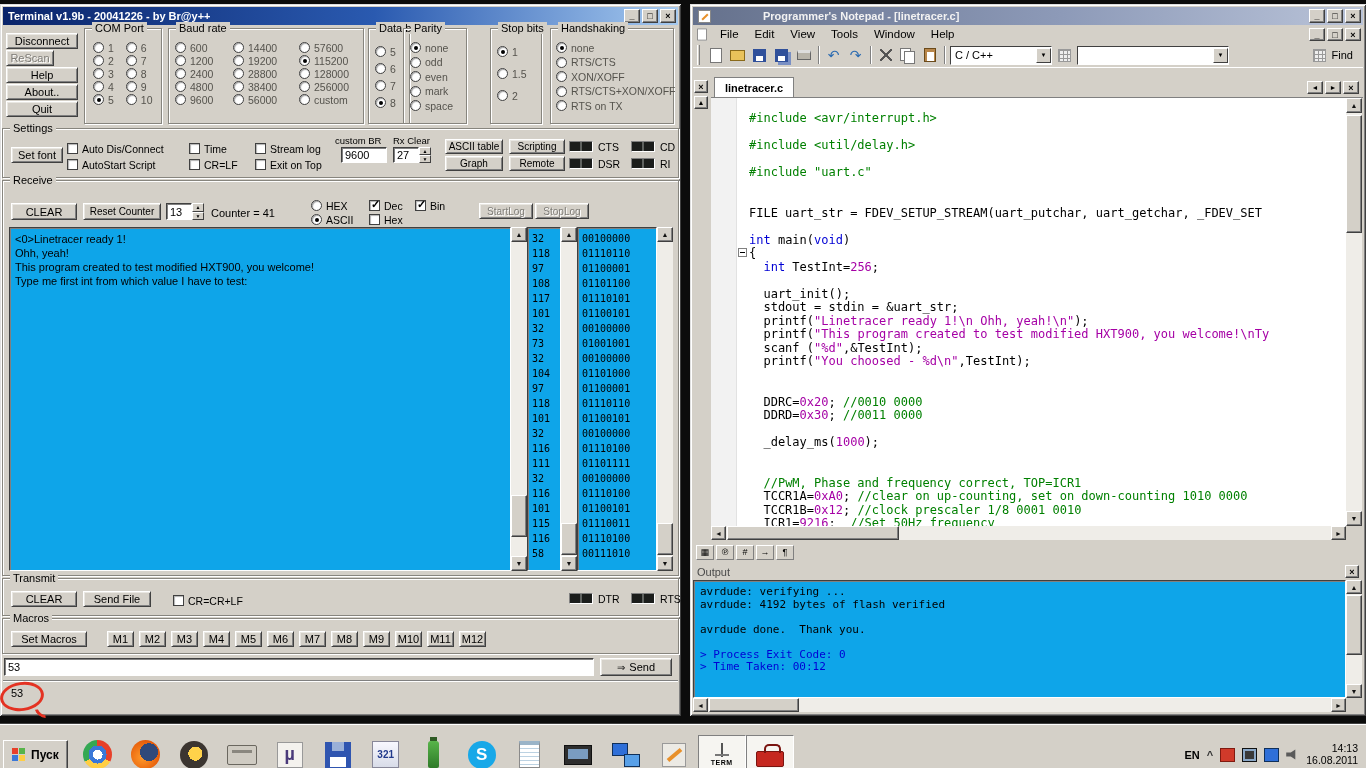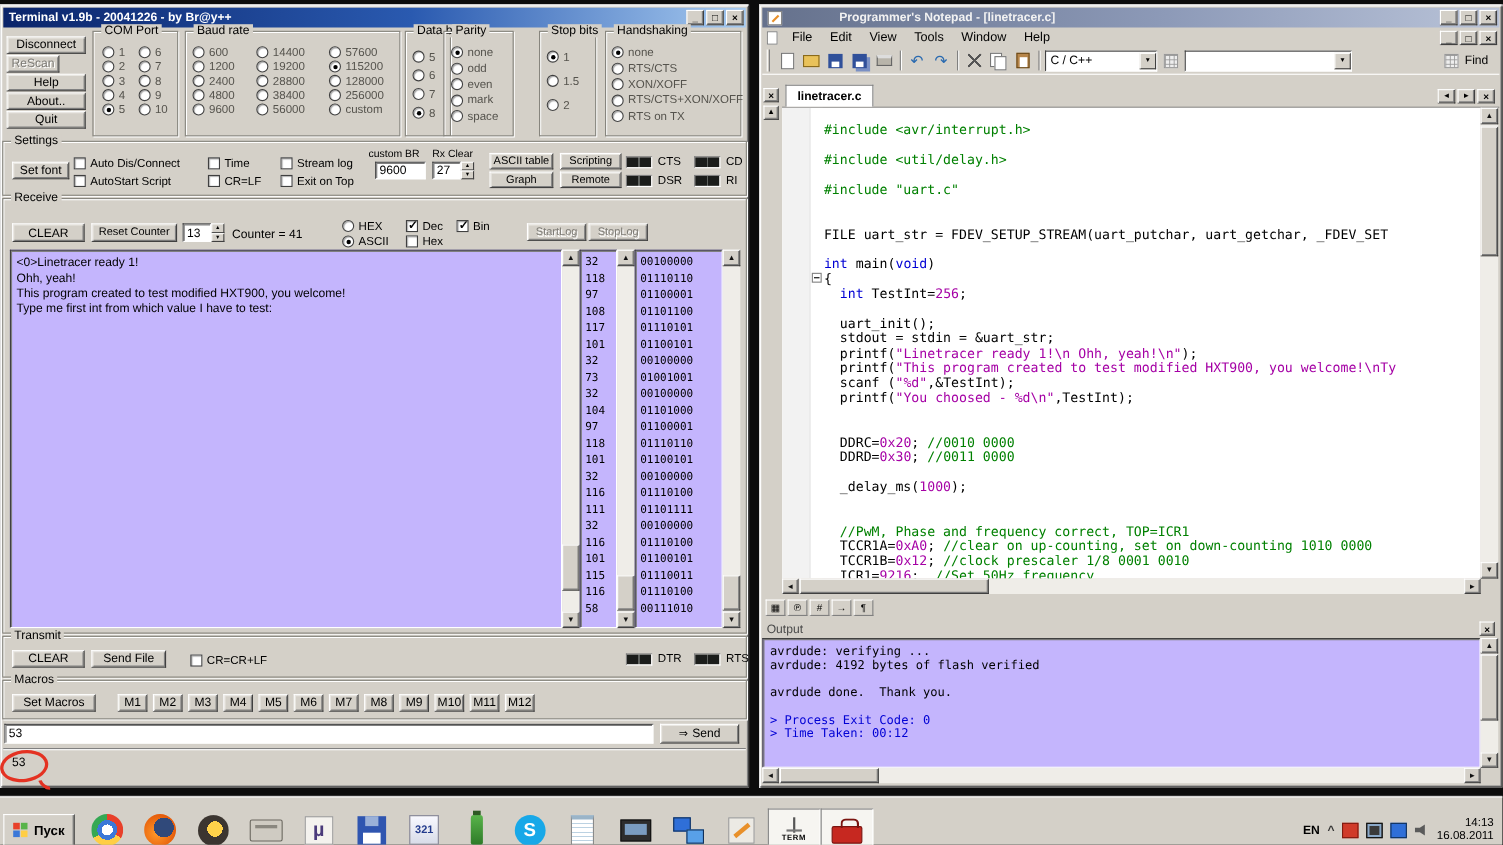--- a/index.html
+++ b/index.html
@@ -25,24 +25,24 @@
 .rad{width:11px;height:11px;min-width:11px;border-radius:50%;background:#fff;border:1px solid #404040;box-shadow:inset 1px 1px 1px rgba(0,0,0,.35);position:relative;flex:none;}
 .rad.on::after{content:"";position:absolute;left:2.5px;top:2.5px;width:4px;height:4px;border-radius:50%;background:#000;}
 .cbx{width:11px;height:11px;min-width:11px;background:#fff;border:1px solid #404040;box-shadow:inset 1px 1px 1px rgba(0,0,0,.3);position:relative;flex:none;}
 .cbx.on::after{content:"\2713";position:absolute;left:1px;top:-3px;font-size:11px;font-weight:bold;color:#000;}
 .fld{background:#fff;border:1px solid;border-color:#404040 #fff #fff #404040;box-shadow:inset 1px 1px 0 #808080;display:flex;align-items:center;padding:0 3px;font-size:11px;}
 .minilab{position:absolute;font-size:9.5px;}
 .spin{position:absolute;display:flex;}
 .spin .sfld{flex:1;background:#fff;border:1px solid;border-color:#404040 #fff #fff #404040;box-shadow:inset 1px 1px 0 #808080;display:flex;align-items:center;padding:0 3px;font-size:11px;}
 .spin .arrows{width:12px;display:flex;flex-direction:column;}
 .spin .sa{flex:1;background:#d4d0c8;border:1px solid;border-color:#fff #404040 #404040 #fff;font-size:5px;line-height:6px;text-align:center;color:#000;}
-.ledrow{position:absolute;display:flex;align-items:center;gap:5px;}
+.ledrow{position:absolute;display:flex;align-items:flex-start;gap:5px;}
 .led{width:24px;height:11px;border:1px solid;border-color:#808080 #fff #fff #808080;background:linear-gradient(90deg,#1b1d1b 47%,#5f625f 47% 53%,#1b1d1b 53%);flex:none;}
 .ledlab{font-size:10.5px;}
-.pane{position:absolute;background:#c4b5fd;border:1px solid;border-color:#404040 #fff #fff #404040;box-shadow:inset 1px 1px 0 #808080;overflow:hidden;}
+.pane{position:absolute;background:#0ea5e9;border:1px solid;border-color:#404040 #fff #fff #404040;box-shadow:inset 1px 1px 0 #808080;overflow:hidden;}
 #rxtext{padding:4px 5px;}
 .rxline{font-size:11px;line-height:14px;white-space:pre;}
 .bytecol{padding:3px 2px 0 4px;font-family:"DejaVu Sans Mono",monospace;font-size:10px;}
 .byterow{height:15px;line-height:15px;white-space:pre;}
 .vsb{position:absolute;width:16px;background:#efede8;}
 .hsb{position:absolute;height:14px;background:#efede8;}
 .sbb{position:absolute;background:#d4d0c8;border:1px solid;border-color:#fff #404040 #404040 #fff;box-shadow:inset -1px -1px 0 #808080;display:flex;align-items:center;justify-content:center;font-size:7px;color:#111;}
 .sbt{position:absolute;background:#d4d0c8;border:1px solid;border-color:#fff #404040 #404040 #fff;box-shadow:inset -1px -1px 0 #808080;}
 .mrow{position:absolute;display:flex;gap:5px;}
 .mbtn{width:27px;height:16px;}

